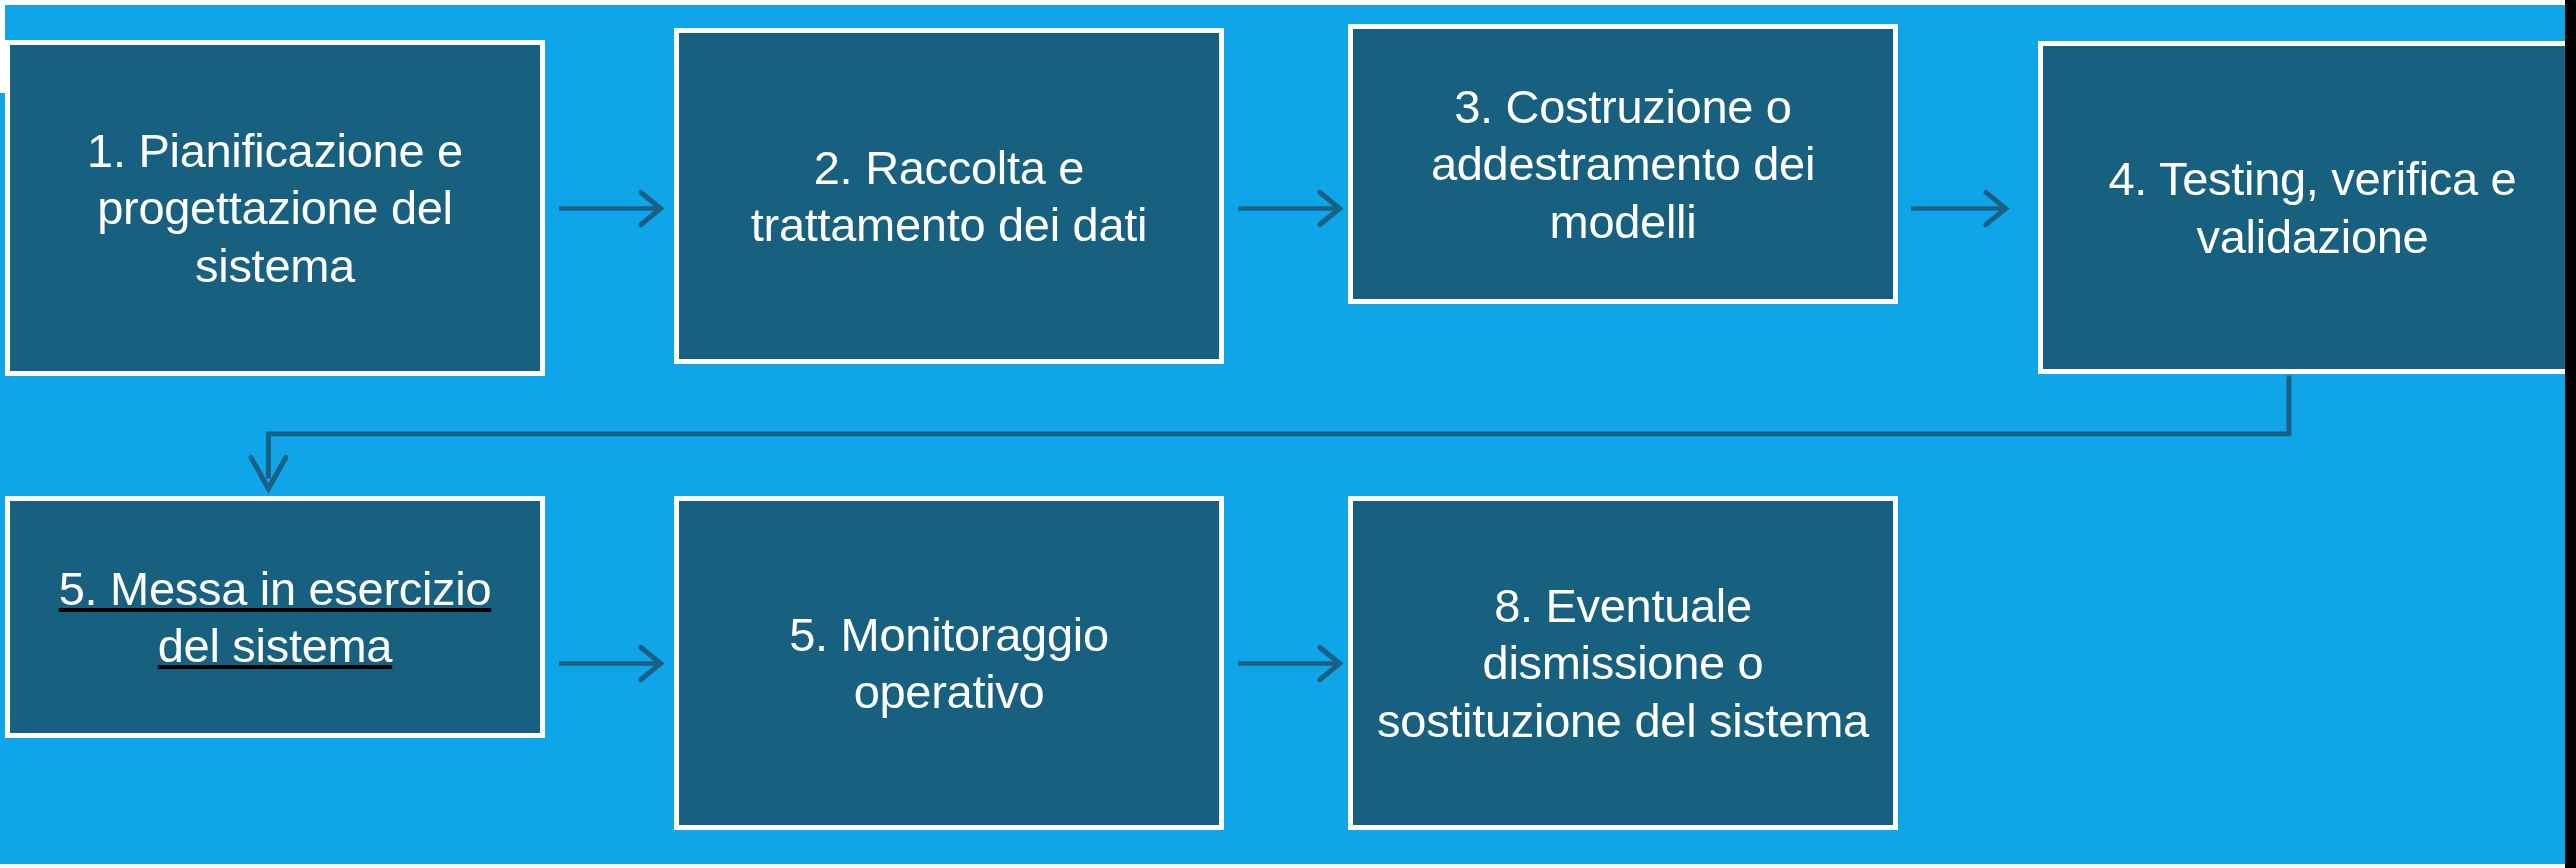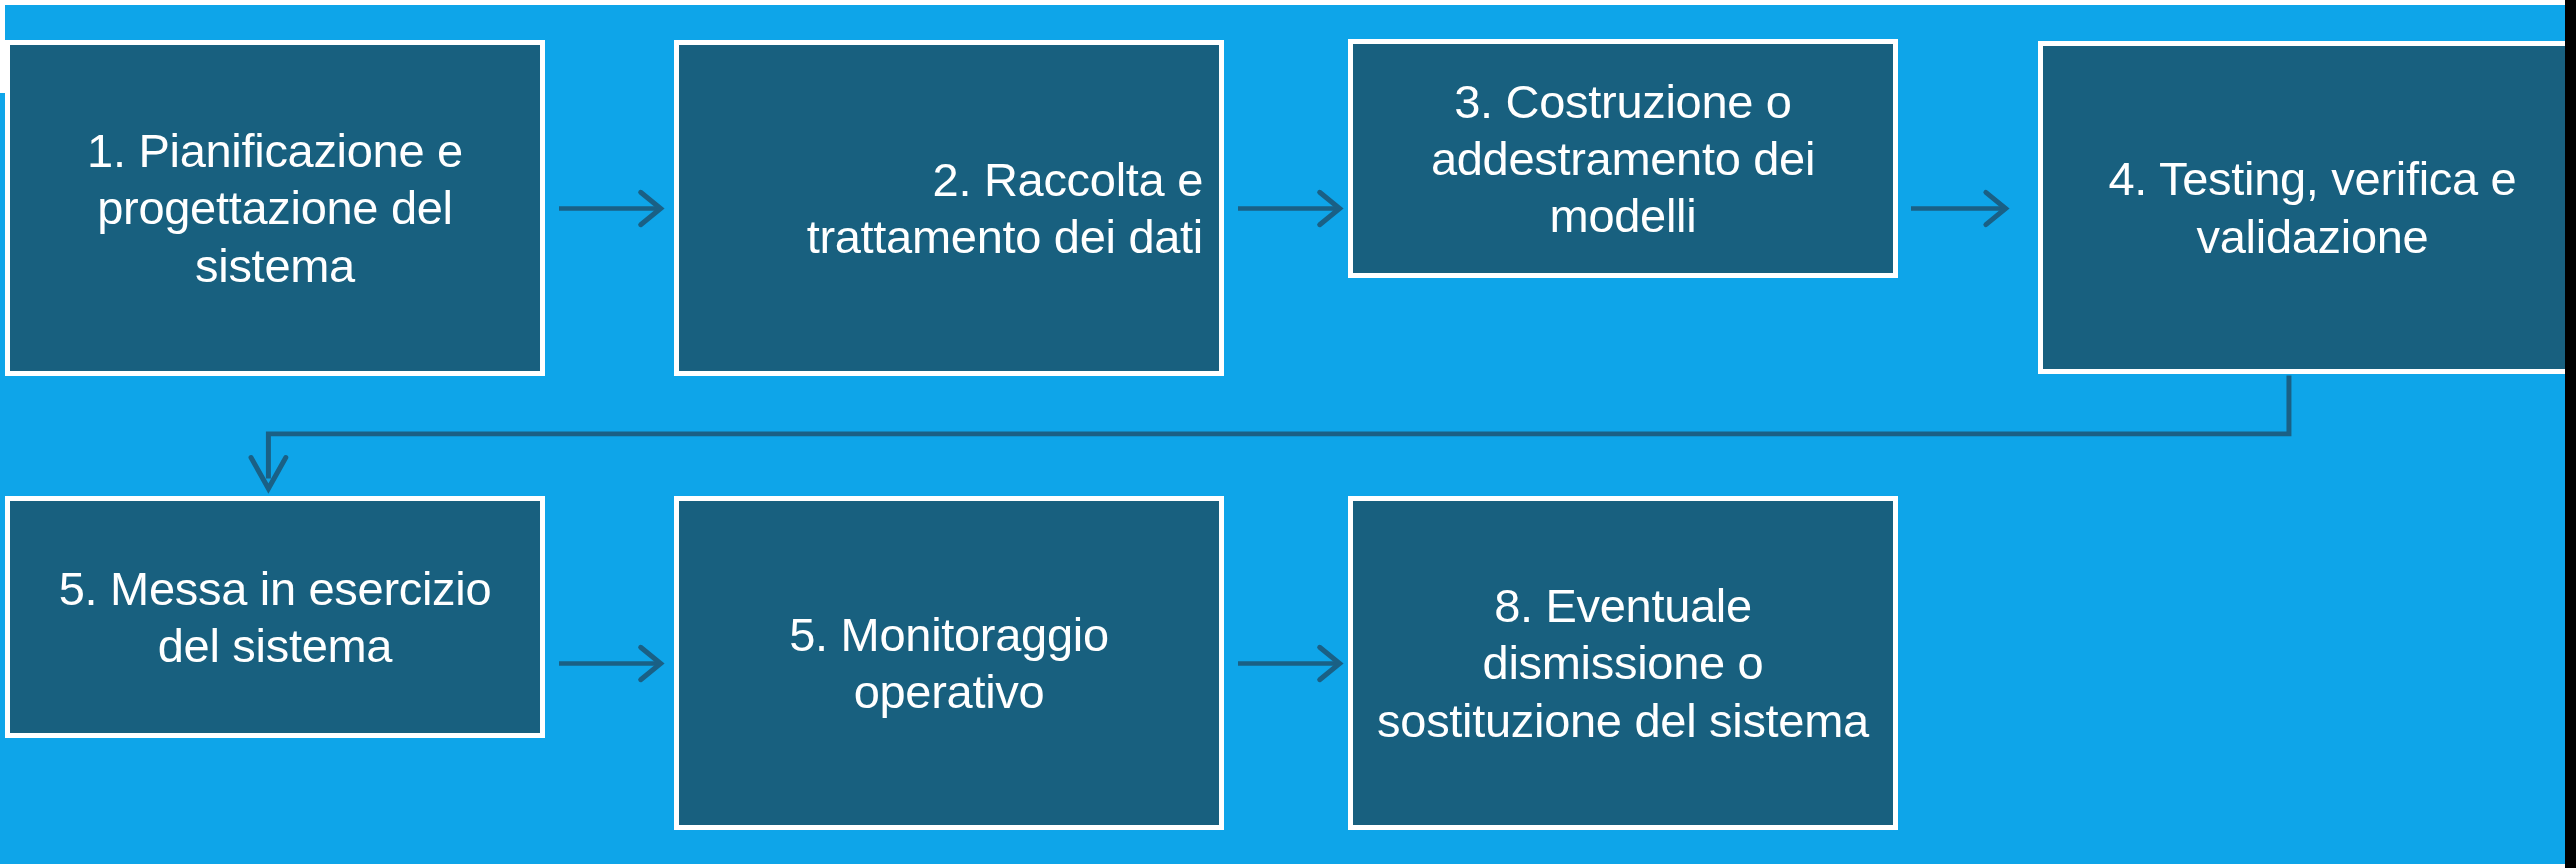--- a/index.html
+++ b/index.html
@@ -53,33 +53,33 @@
 <div id="canvas">
 
   <div class="frame-top"></div>
   <div class="frame-left"></div>
   <div class="frame-bottom"></div>
 
   <div class="node" id="node-1" style="left:5px;top:40px;width:540px;height:336px;">
     <span class="node-label">1. Pianificazione e progettazione del sistema</span>
   </div>
 
-  <div class="node" id="node-2" style="left:674px;top:40px;width:550px;height:336px;text-align:right;">
+  <div class="node" id="node-2" style="left:674px;top:28px;width:550px;height:336px;">
     <span class="node-label">2. Raccolta e trattamento dei dati</span>
   </div>
 
-  <div class="node" id="node-3" style="left:1348px;top:39px;width:550px;height:239px;align-items:center;">
+  <div class="node" id="node-3" style="left:1348px;top:24px;width:550px;height:280px;align-items:center;">
     <span class="node-label">3. Costruzione o addestramento dei modelli</span>
   </div>
 
   <div class="node" id="node-4" style="left:2016px;top:41px;width:549px;height:333px;margin-left:22px;">
     <span class="node-label">4. Testing, verifica e validazione</span>
   </div>
 
-  <div class="node" id="node-5" style="left:5px;top:496px;width:540px;height:242px;">
+  <div class="node" id="node-5" style="left:5px;top:496px;width:540px;height:242px;text-decoration:underline;">
     <span class="node-label">5. Messa in esercizio del sistema</span>
   </div>
 
   <div class="node" id="node-6" style="left:674px;top:496px;width:550px;height:334px;">
     <span class="node-label">5. Monitoraggio operativo</span>
   </div>
 
   <div class="node" id="node-7" style="left:1348px;top:496px;width:550px;height:334px;">
     <span class="node-label">8. Eventuale dismissione o sostituzione del sistema</span>
   </div>

